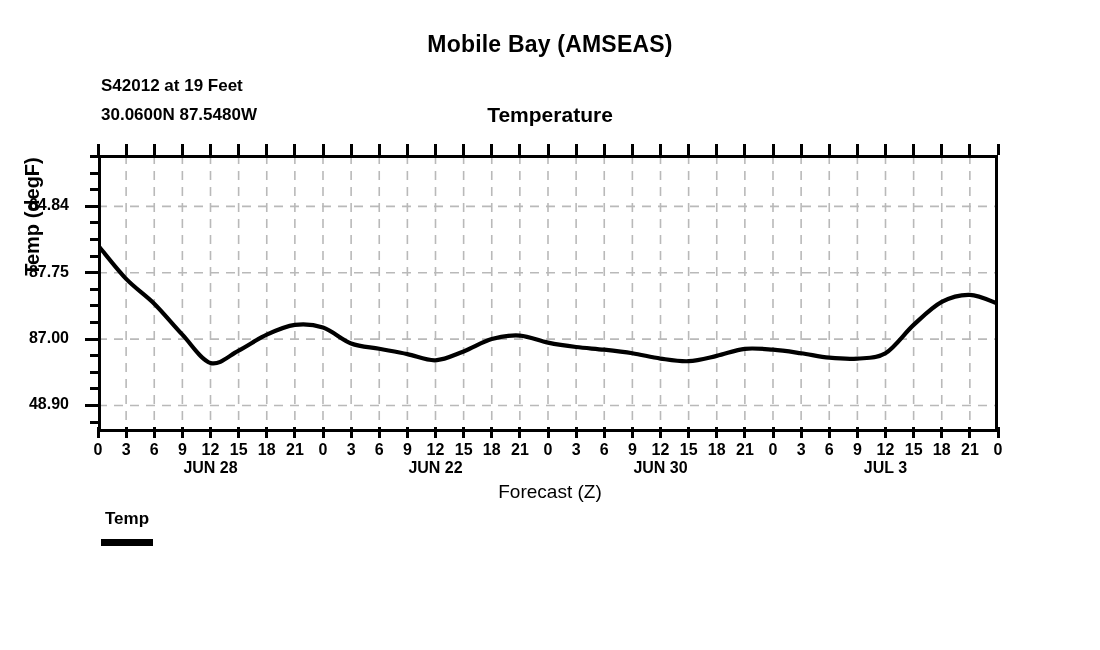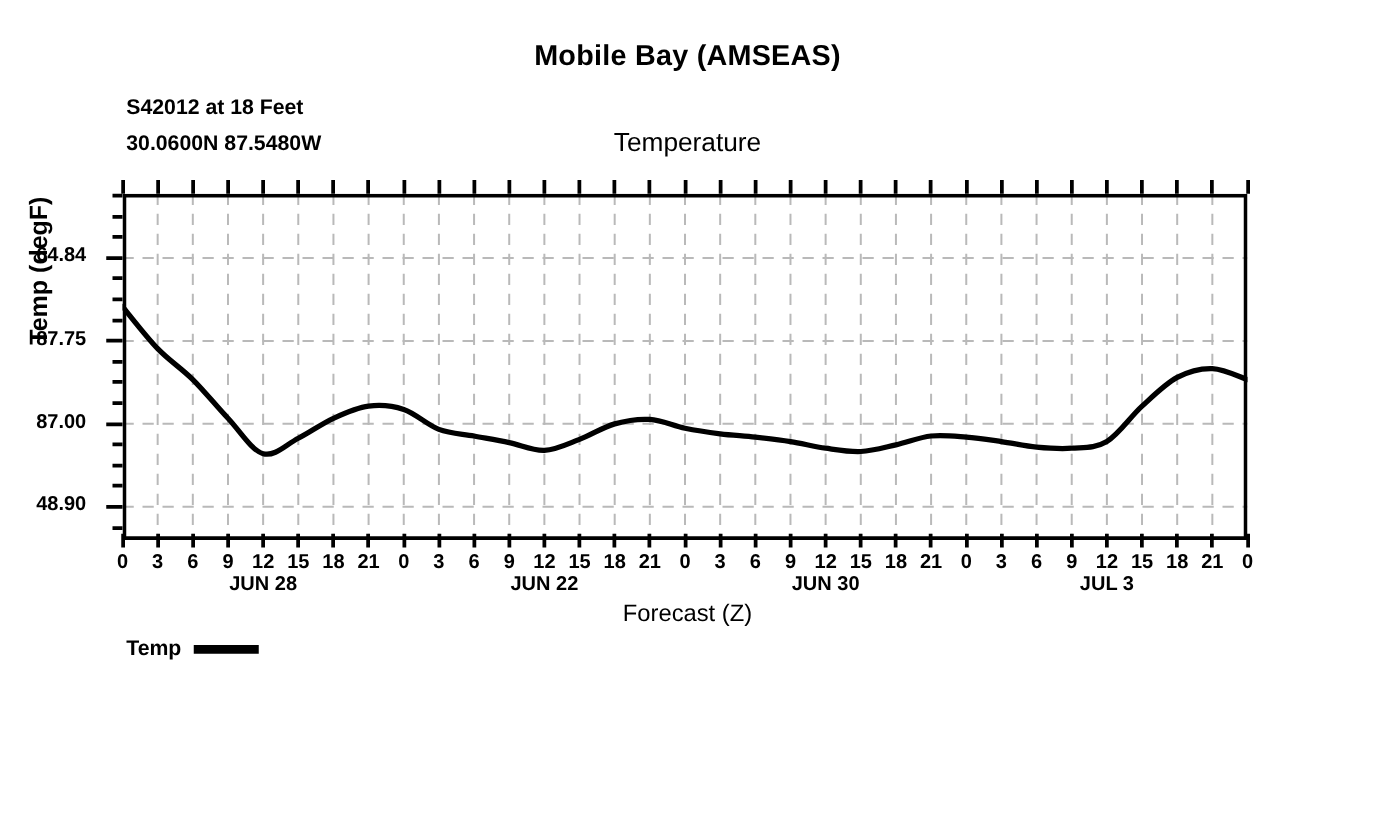--- a/index.html
+++ b/index.html
@@ -49,21 +49,21 @@
     font-size: 17px;
     font-weight: bold;
   }
   .header-center {
     position: absolute;
     left: 0;
     width: 1100px;
     top: 103px;
     text-align: center;
     font-size: 21px;
-    font-weight: normal;
+    font-weight: bold;
   }
   .header-right {
     position: absolute;
     right: 97px;
     top: 105px;
     font-size: 17px;
     font-weight: bold;
   }
 
   
@@ -170,39 +170,40 @@
   }
 
   
   #legend {
     position: absolute;
     left: 101px;
     top: 509px;
     display: flex;
     align-items: center;
     gap: 10px;
+    flex-direction: column;
   }
   #legend-label {
     font-size: 17px;
     font-weight: bold;
   }
   #legend-swatch {
     width: 52px;
     height: 7px;
     background: #000000;
   }
 </style>
 </head>
 <body>
 
 <div class="page">
 
   <div class="title-main" id="top-title">Mobile Bay (AMSEAS)</div>
 
-  <div class="header-left-1">S42012 at 18 Feet</div>
+  <div class="header-left-1">S42012 at 19 Feet</div>
 
   <div class="header-left-2">30.0600N  87.5480W</div>
 
   <div class="header-center">Temperature</div>
 
 
   <div id="plot-area">
     <svg id="plot-svg" viewBox="0 0 900 277" preserveAspectRatio="none">
       <g id="gridlines-h">
           <line x1="0" x2="900" y1="250.45047923322704" y2="250.45047923322704" class="gridline"></line>

